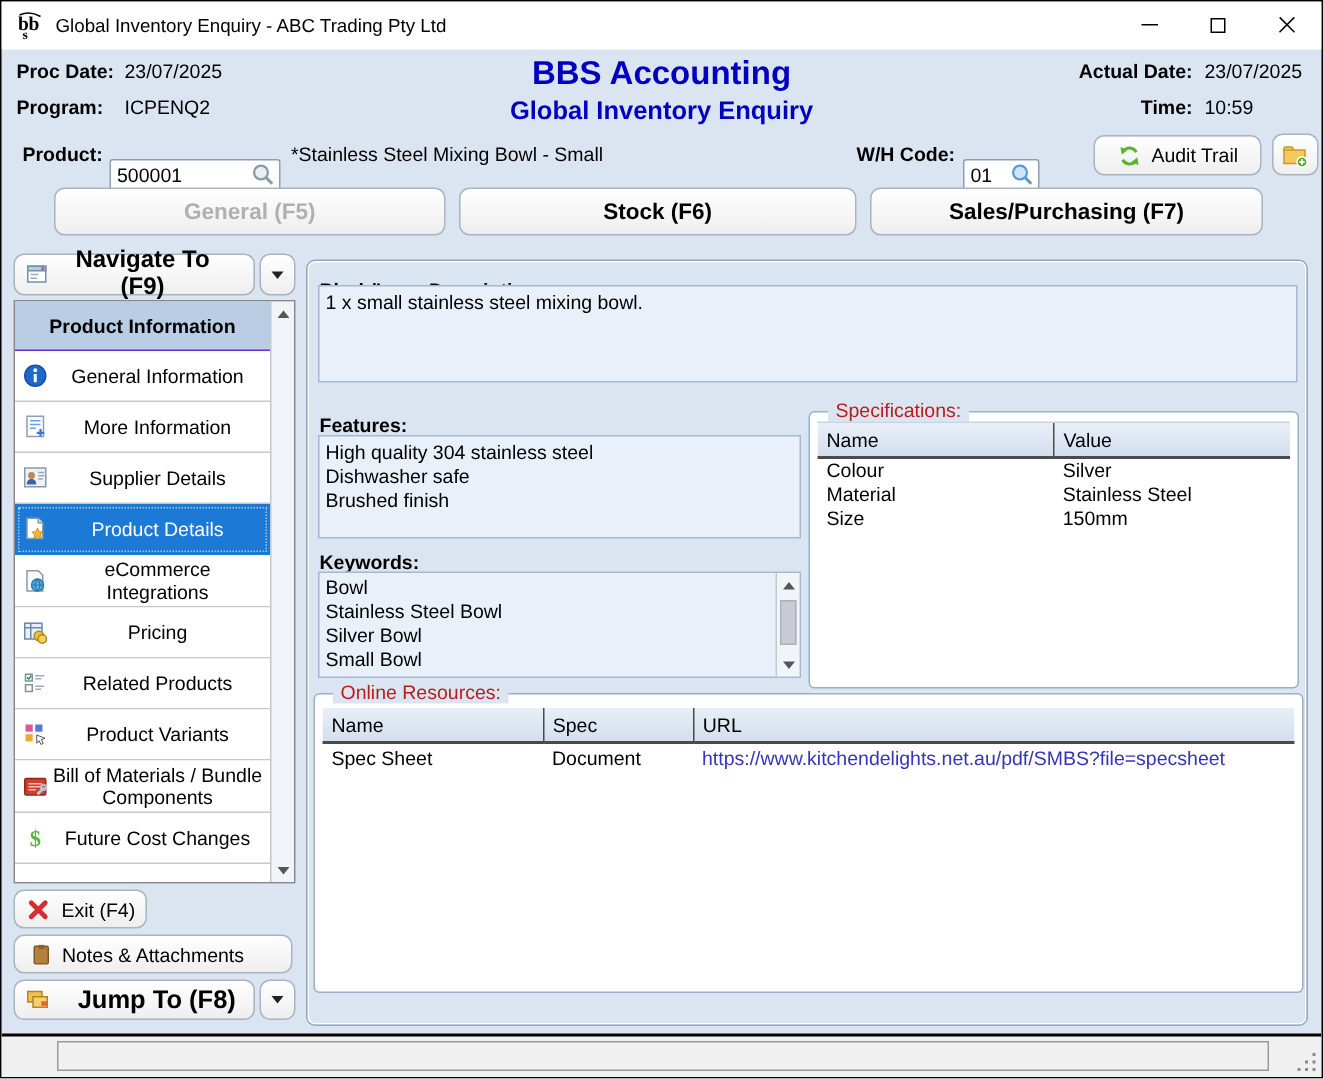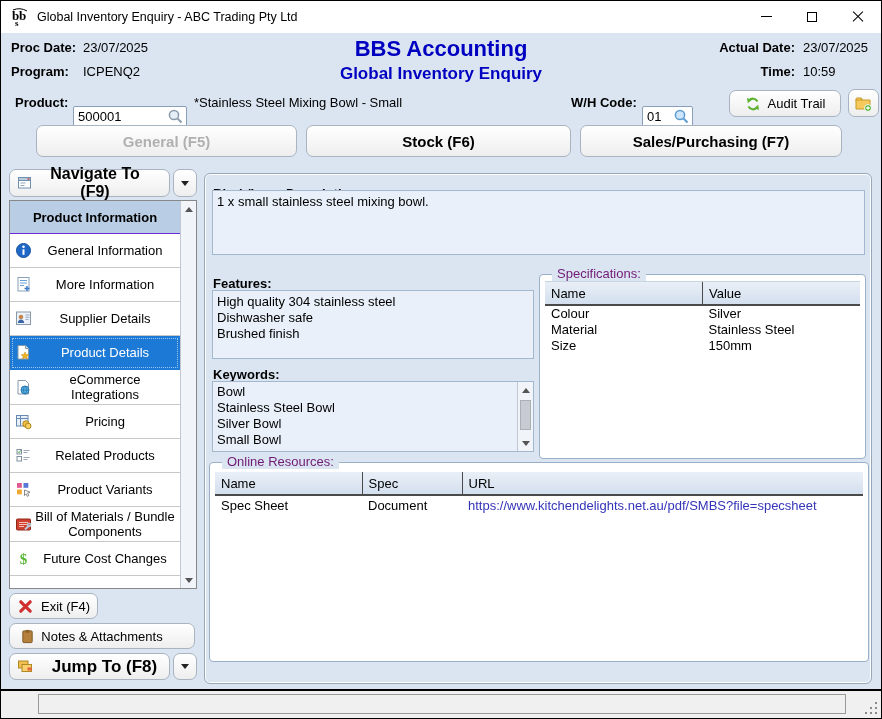--- a/index.html
+++ b/index.html
@@ -153,21 +153,21 @@
   #keywords-label { left: 8px; top: 193px; }
   #keywords-box { left: 7px; top: 207px; width: 322px; height: 71px; padding: 0; }
   .kw-inner { position: absolute; left: 0; top: 0; right: 16px; bottom: 0; padding: 2px 0 0 4px; }
   .kw-item { line-height: 16px; }
 
   .groupbox {
     position: absolute; border: 1px solid #9ab0c8; border-radius: 4px; background: #fff;
   }
   .groupbox .gb-title {
     position: absolute; top: -9px; left: 12px; background: #dbe5f1;
-    padding: 0 5px; color: #701a75; line-height: 15px;
+    padding: 0 5px; color: #b91c1c; line-height: 15px;
   }
   #spec-group { left: 334px; top: 100px; width: 327px; height: 185px; }
   #res-group { left: 4px; top: 288px; width: 660px; height: 200px; }
 
   table.grid { border-collapse: collapse; width: 100%; table-layout: fixed; }
   .grid th {
     background: linear-gradient(#e9eff7, #d3dfee);
     border-bottom: 2px solid #4a4a4a; border-right: 1px solid #4a4a4a;
     font-weight: normal; text-align: left; padding: 3px 4px 3px 6px; height: 23px;
   }

